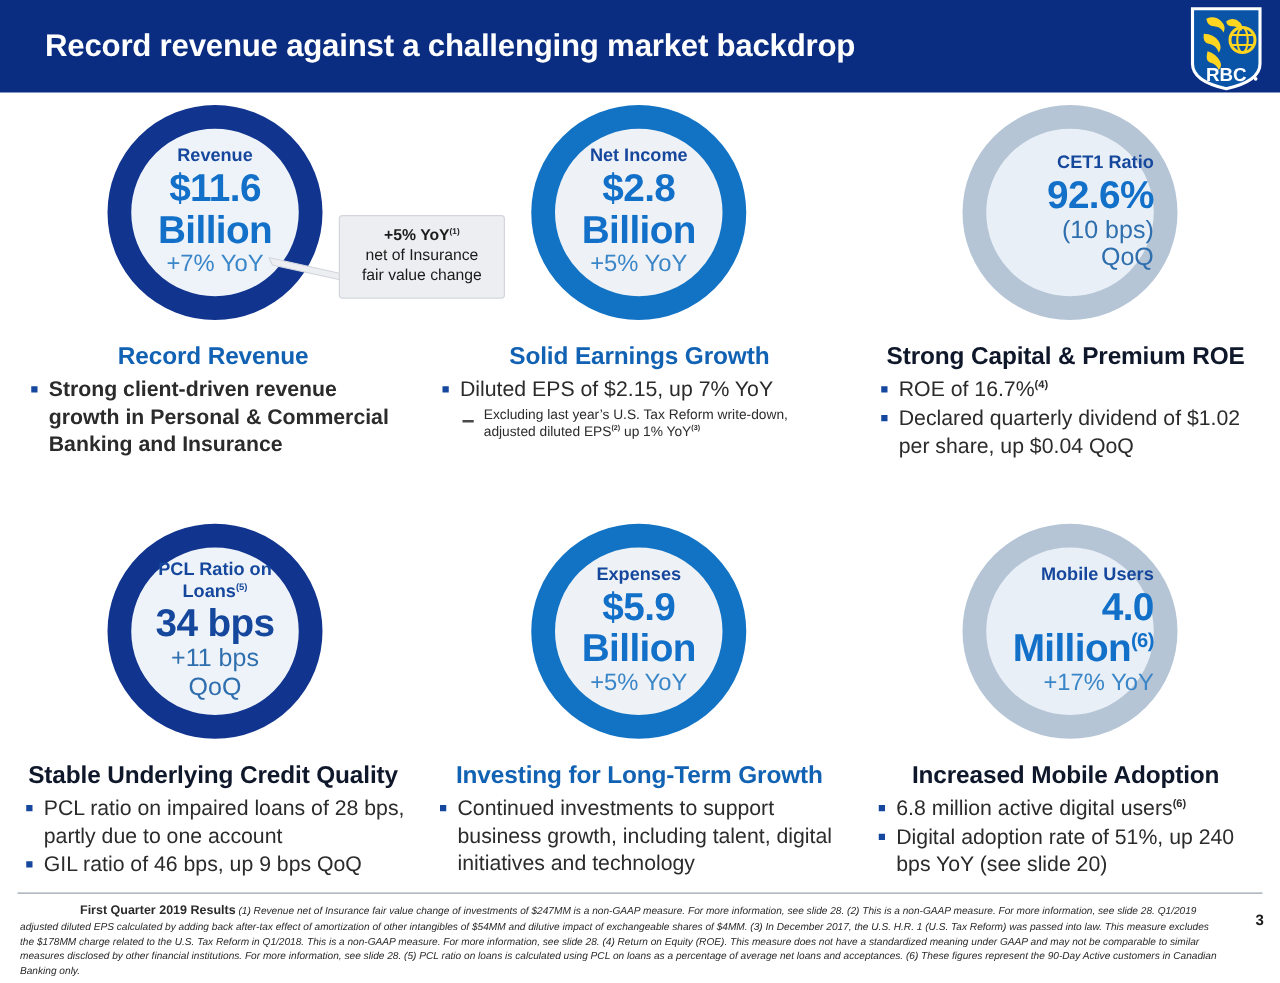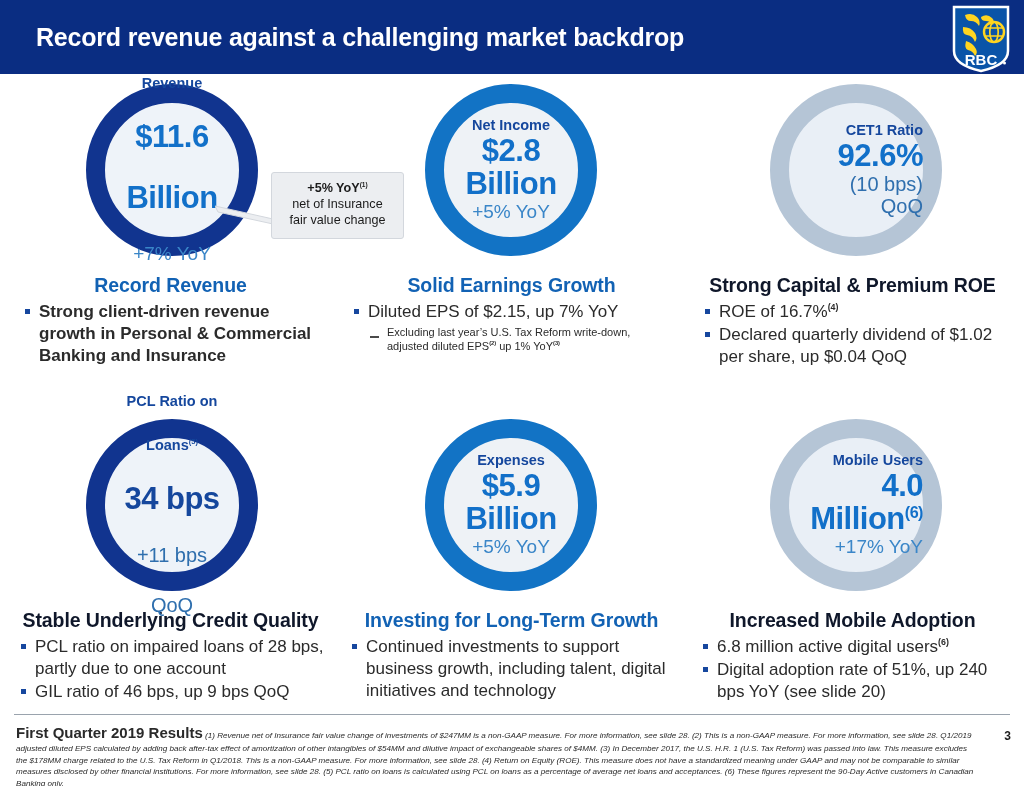--- a/index.html
+++ b/index.html
@@ -78,21 +78,21 @@
     height: 172px;
     border-radius: 50%;
     box-sizing: border-box;
     display: flex;
     flex-direction: column;
     align-items: center;
     justify-content: center;
     text-align: center;
     line-height: 1.04;
   }
-  .circle.navy  { border: 19px solid #11348f; background: #eef3f9; gap: 28px; }
+  .circle.navy  { border: 19px solid #11348f; background: #eef3f9; }
   .circle.blue  { border: 19px solid #1273c5; background: #eef2f6; }
   .circle.grey  { border: 19px solid #b5c5d6; background: #e9eff6; align-items: flex-end; }
 
   .c-label {
     font-size: 14.5px;
     font-weight: bold;
     color: #15479d;
     line-height: 1.1;
     margin-bottom: 1px;
   }
@@ -229,21 +229,22 @@
     width: 960px;
     font-size: 8.1px;
     line-height: 1.42;
     color: #2a2a2a;
     font-style: italic;
     text-align: left;
   }
   .footer b {
     font-style: normal;
     font-weight: bold;
-    font-size: 15px;
+    font-size: 10px;
+    margin-left: 48px;
   }
   .page-num {
     position: absolute;
     right: 13px;
     top: 729px;
     font-size: 12px;
     font-weight: bold;
     color: #1a1a1a;
   }
 </style>

